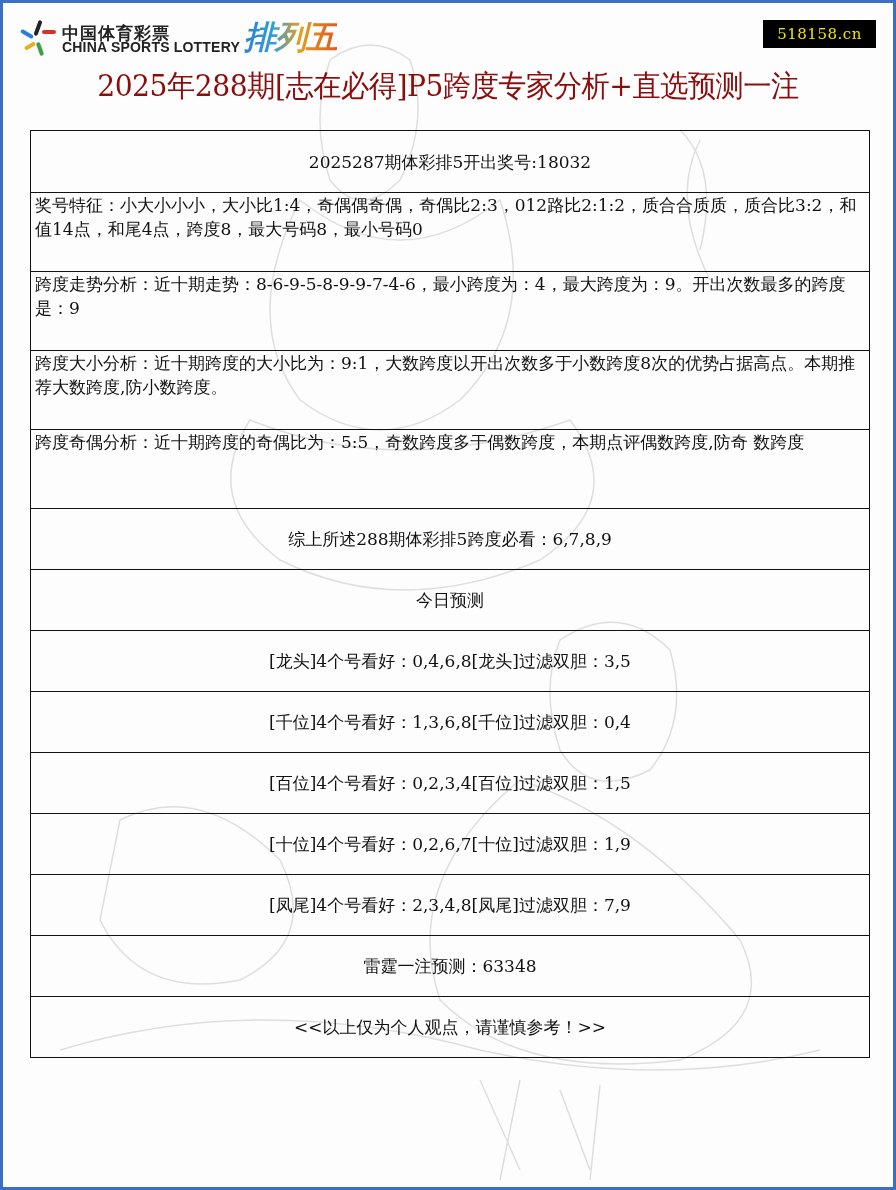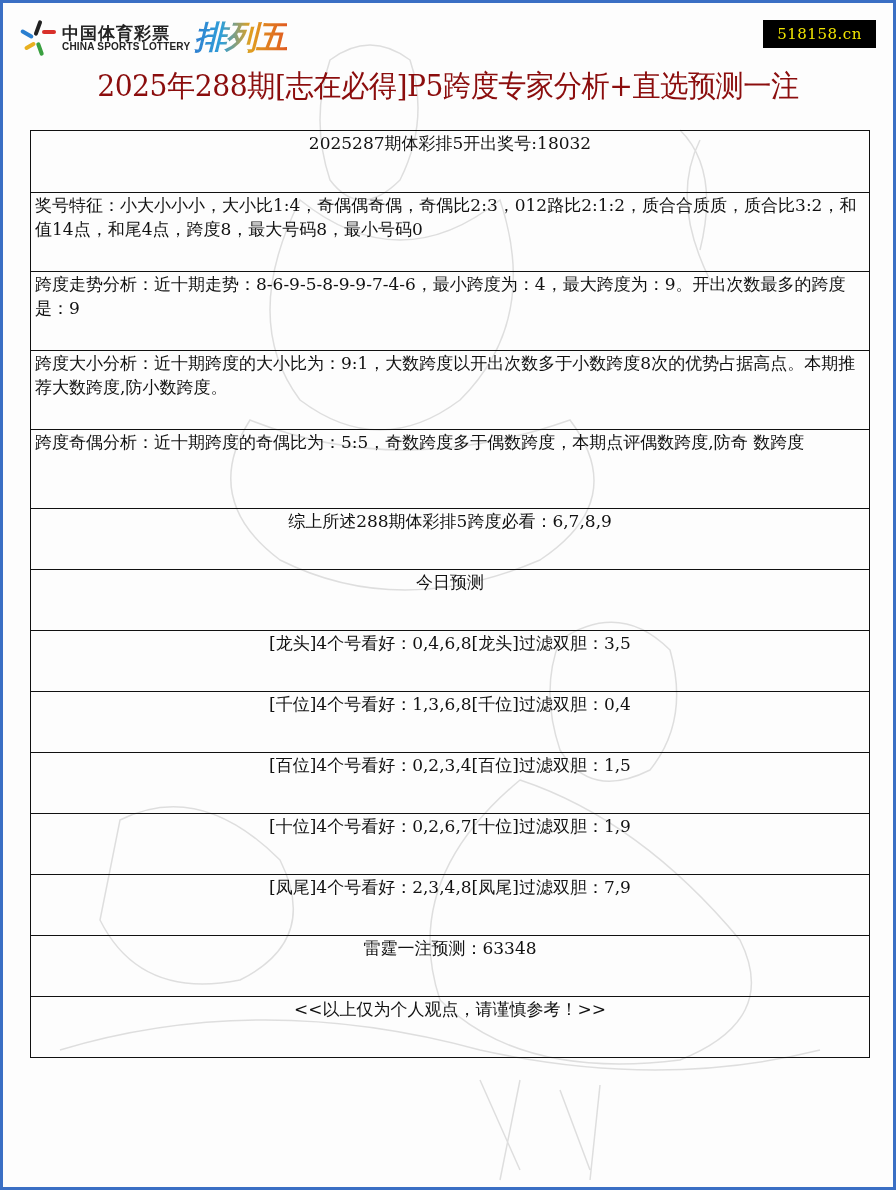--- a/index.html
+++ b/index.html
@@ -15,41 +15,41 @@
       background: #fdfdfd;
     }
     
     .bg-sketch { position: absolute; left: 0; top: 0; width: 896px; height: 1190px; pointer-events: none; opacity: 0.18; }
     .header { position: absolute; left: 0; top: 0; width: 796px; height: 62px; }
     .logo { position: absolute; left: 18px; top: 18px; height: 40px; display: flex; align-items: center; }
     .logo-mark { width: 40px; height: 40px; position: relative; }
     .logo-mark span { position: absolute; display: block; border-radius: 2px; }
     .logo-text { margin-left: 4px; display: flex; flex-direction: column; }
     .logo-cn { font-family: "DejaVu Sans", sans-serif; font-size: 17px; font-weight: bold; color: #222; letter-spacing: 1px; line-height: 18px; }
-    .logo-en { font-family: "Liberation Sans", sans-serif; font-size: 10px; font-weight: bold; color: #222; line-height: 10px; letter-spacing: 0.2px; }
+    .logo-en { font-family: "Liberation Sans", sans-serif; font-size: 14px; font-weight: bold; color: #222; line-height: 10px; letter-spacing: 0.2px; }
     .logo-p5 { margin-left: 4px; font-family: "DejaVu Sans", sans-serif; font-size: 32px; font-weight: bold; font-style: italic; letter-spacing: -1px;
       background: linear-gradient(90deg, #2f7fd0 0%, #2f9fd8 30%, #e0a020 60%, #e05a20 100%);
       -webkit-background-clip: text; background-clip: text; color: transparent; }
     .site-badge {
       position: absolute; left: 763px; top: 20px; width: 113px; height: 28px;
       background: #000; color: #f2e600; font-family: "DejaVu Serif", serif; font-size: 15px;
       display: flex; align-items: center; justify-content: center; letter-spacing: 0.5px;
     }
     .page-title {
       position: absolute; left: 0; top: 66px; width: 896px; text-align: center;
       font-family: "DejaVu Serif", "Liberation Serif", serif; font-size: 30px; color: #8b0d0d;
       letter-spacing: -0.5px; white-space: nowrap; transform: scaleX(0.94); transform-origin: center;
     }
     .table {
       position: absolute; left: 30px; top: 130px; width: 840px;
       border: 1.5px solid #111; box-sizing: border-box;
     }
     .row {
       border-top: 1.5px solid #111; box-sizing: border-box;
-      font-size: 17px; line-height: 24px; padding: 0 4px; display: flex; 
+      font-size: 17px; line-height: 24px; padding: 0 4px; display: flex; align-items: center;
     }
     .row:first-child { border-top: none; }
     .row.center { justify-content: center; text-align: center; }
     .row.left { align-items: flex-start; }
     .h60 { height: 61px; }
     .h78 { height: 79px; }
     .h90 { height: 91px; }
   </style>
 </head>
 <body>

